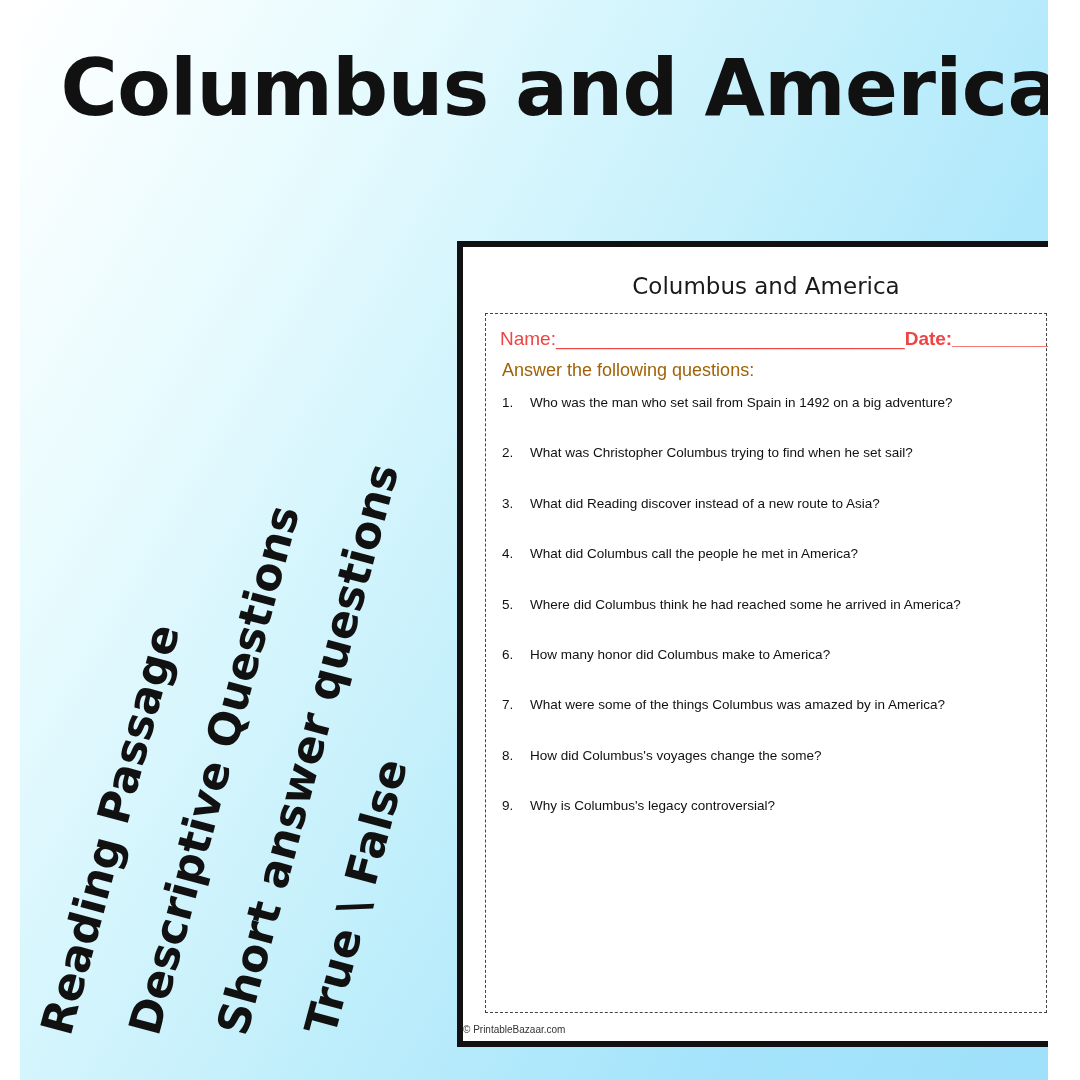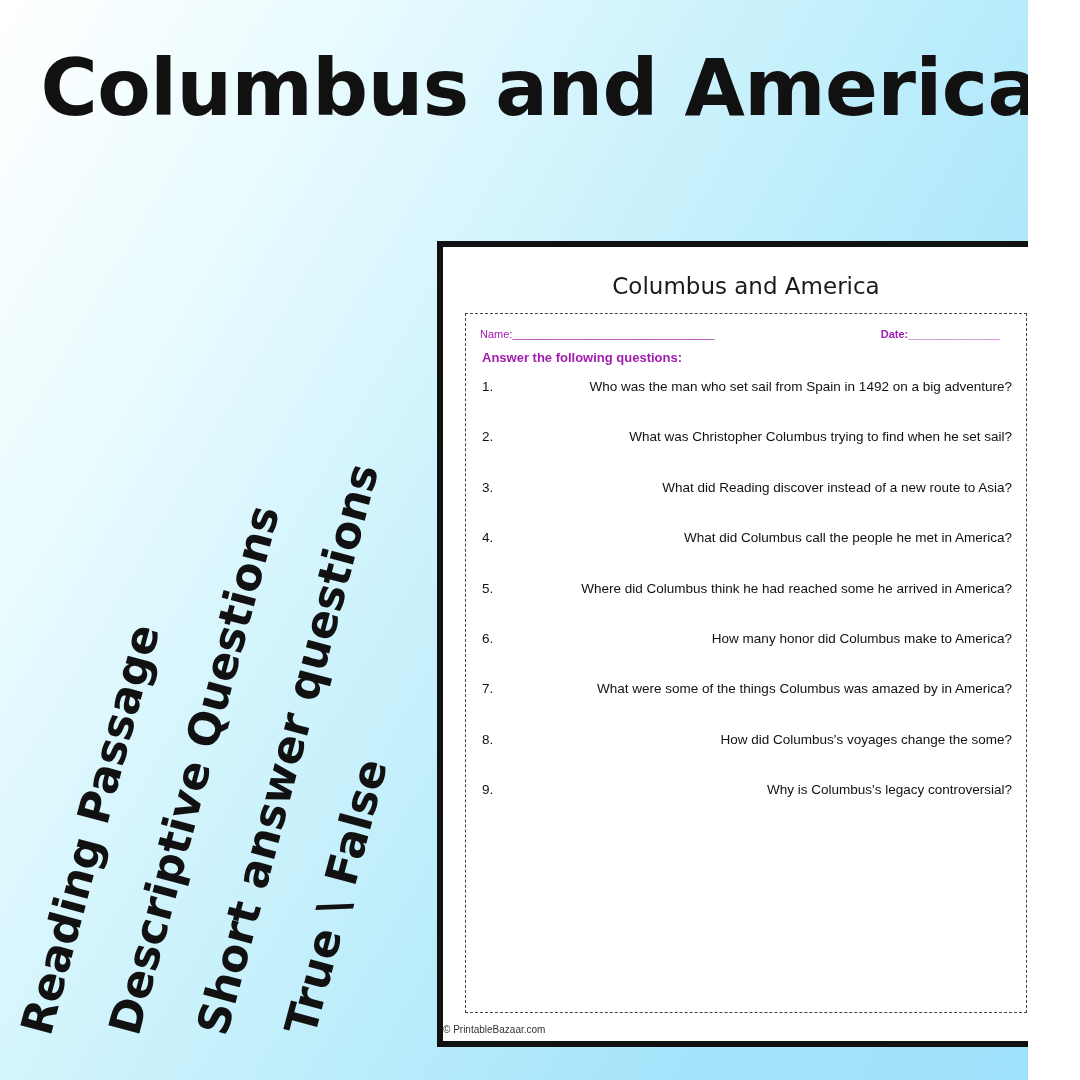--- a/index.html
+++ b/index.html
@@ -12,20 +12,21 @@
     font-family: "Liberation Sans", sans-serif;
     overflow: hidden;
   }
 
   #page {
     position: relative;
     width: 1028px;
     height: 1080px;
     background: linear-gradient(120deg, #ffffff 0%, #e8fbfe 22%, #bfeefb 55%, #a5e4fb 78%, #9fe0fa 100%);
     overflow: hidden;
+    margin-left: 20px;
   }
 
   
   #cover-title {
     position: absolute;
     left: 0;
     top: 48px;
     width: 1080px;
     text-align: center;
     font-size: 78px;
@@ -85,32 +86,32 @@
     height: 700px;
     box-sizing: border-box;
     padding: 14px 14px 0 14px;
     position: relative;
   }
 
   #name-date-row {
     display: flex;
     justify-content: space-between;
     align-items: baseline;
-    font-size: 11px;
-    color: #a21caf;
+    font-size: 19px;
+    color: #ef4444;
     margin-bottom: 10px;
   }
   .nd-field { white-space: nowrap; }
   #name-field { }
   #date-field { margin-right: 12px; font-weight: bold; }
 
   #instructions {
-    font-size: 13px;
-    font-weight: bold;
-    color: #a21caf;
+    font-size: 18px;
+    font-weight: normal;
+    color: #a16207;
     margin: 2px 0 14px 2px;
   }
 
   ol#question-list {
     list-style: none;
     margin: 0;
     padding: 0;
   }
   ol#question-list li {
     display: flex;
@@ -119,21 +120,21 @@
     margin-bottom: 33.5px;
     line-height: 1.25;
   }
   .q-num {
     width: 30px;
     flex: 0 0 30px;
     text-align: left;
     padding-left: 2px;
     box-sizing: border-box;
   }
-  .q-text { flex: 1 1 auto; text-align: right; }
+  .q-text { flex: 1 1 auto; }
 
   #footer-credit {
     position: absolute;
     left: 0;
     right: 8px;
     bottom: 6px;
     text-align: left;
     font-size: 10px;
     color: #333;
   }

